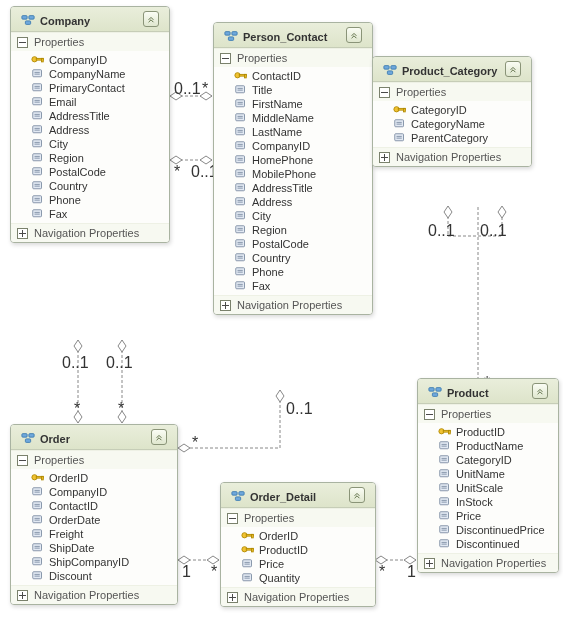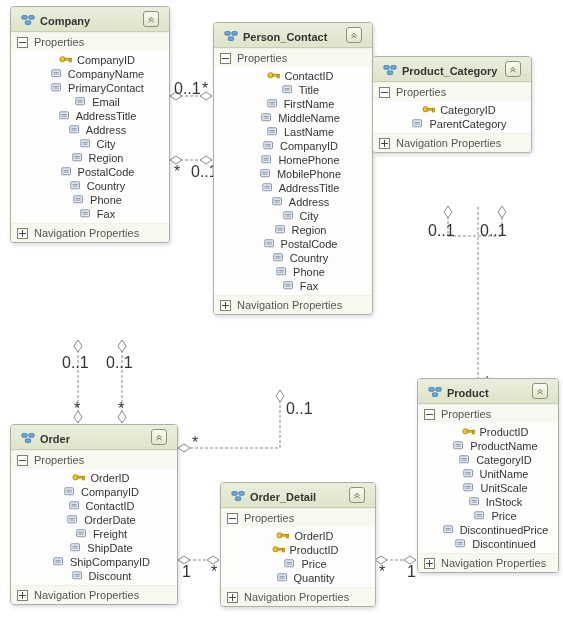--- a/index.html
+++ b/index.html
@@ -83,21 +83,20 @@
     left: 4px; top: 1px; height: 7px; width: 1px;
   }
   .prop-list {
     padding: 2px 0;
   }
   .prop {
     display: flex;
     align-items: center;
     padding: 1px 6px 1px 20px;
     color: #333;
-    justify-content: center;
   }
   .prop-icon {
     width: 14px;
     height: 12px;
     margin-right: 4px;
     flex: none;
   }
   .assoc-label {
     position: absolute;
     font-size: 16px;
@@ -493,20 +492,28 @@
               <rect x="12" y="5" width="2" height="4" fill="#f1c232" stroke="#b08900"></rect>
             </svg></span>
           <span>CategoryID</span>
         </div>
         <div class="prop">
           <span class="prop-icon"><svg viewBox="0 0 16 12">
               <rect x="2" y="2" width="10" height="8" rx="1" fill="#e2e9f3" stroke="#7a8aa0"></rect>
               <line x1="4" y1="5" x2="10" y2="5" stroke="#7a8aa0"></line>
               <line x1="4" y1="7" x2="10" y2="7" stroke="#7a8aa0"></line>
             </svg></span>
+          <span>CategoryName</span>
+        </div>
+        <div class="prop">
+          <span class="prop-icon"><svg viewBox="0 0 16 12">
+              <rect x="2" y="2" width="10" height="8" rx="1" fill="#e2e9f3" stroke="#7a8aa0"></rect>
+              <line x1="4" y1="5" x2="10" y2="5" stroke="#7a8aa0"></line>
+              <line x1="4" y1="7" x2="10" y2="7" stroke="#7a8aa0"></line>
+            </svg></span>
           <span>ParentCategory</span>
         </div>
       </div>
     </div>
     <div class="section">
       <div class="section-header">
         <span class="boxplus"></span>
         <span>Navigation Properties</span>
       </div>
     </div>

